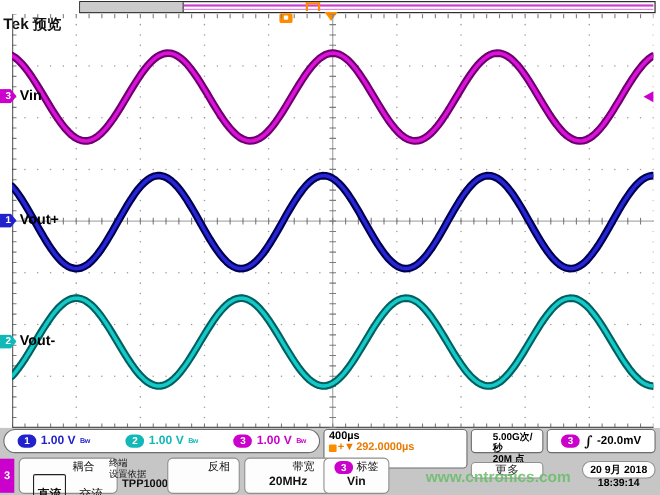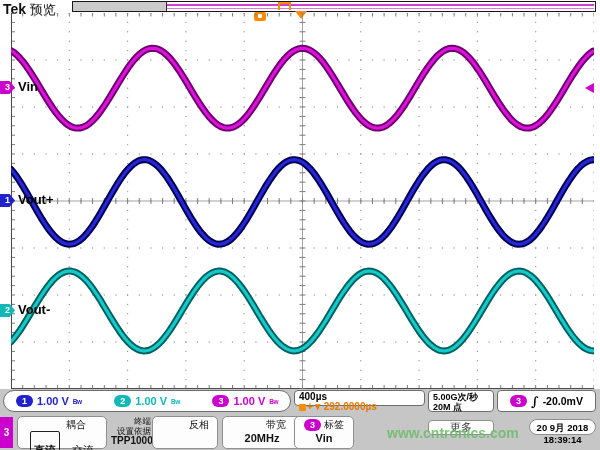--- a/index.html
+++ b/index.html
@@ -1,19 +1,19 @@
 <!DOCTYPE html>
 <html><head>
 <meta charset="utf-8">
 <style>
   html,body{margin:0;padding:0;background:#fff;}
   .screen{position:relative;width:600px;height:450px;overflow:hidden;background:#fff;
     font-family:"Liberation Sans","DejaVu Sans",sans-serif;color:#111;}
   
-  #brand{position:absolute;left:3px;top:1px;font-size:13px;white-space:nowrap;}
+  #brand{position:absolute;left:3px;top:13px;font-size:13px;white-space:nowrap;font-weight:bold;}
   #brand b{font-size:14px;letter-spacing:0;}
   #record-bar{position:absolute;left:72px;top:1px;width:524px;height:11px;background:#fff;
     border:1px solid #181818;box-sizing:border-box;}
   .rb-gray{position:absolute;left:0;top:0;width:93px;height:100%;background:#cbcbcb;border-right:1px solid #333;}
   .rb-line1{position:absolute;left:94px;right:1px;top:1.5px;height:2px;background:#cf3fcf;}
   .rb-line2{position:absolute;left:94px;right:1px;top:5.5px;height:1px;background:#d87bd8;}
   #rb-bracket{position:absolute;left:205px;top:0px;width:9px;height:6px;border:2px solid #ff8c00;border-bottom:none;}
   #orange-badge{position:absolute;left:254px;top:12px;width:12px;height:9px;background:#ff8c00;border-radius:2px;}
   #orange-badge .ob-inner{width:4px;height:4px;margin:2px auto 0;background:#fff;border-radius:1px;}
   #trig-pos{position:absolute;left:295px;top:11px;width:0;height:0;
@@ -29,38 +29,38 @@
     border-top:5px solid transparent;border-bottom:5px solid transparent;border-right:9px solid #cc00cc;}
   
   #bottom{position:absolute;left:0;top:389px;width:600px;height:61px;background:#c6c6c6;}
   .box{position:absolute;background:#fff;border:1px solid #6d6d6d;box-sizing:border-box;}
   #chbox{left:3px;top:1px;width:288px;height:22px;border-radius:11px;display:flex;align-items:center;
     justify-content:space-between;padding:0 12px;font-size:11px;font-weight:bold;}
   .vgroup{display:flex;align-items:center;gap:4px;}
   .pill{display:inline-block;width:17px;height:12px;border-radius:6px;color:#fff;font-size:9px;
     font-weight:bold;text-align:center;line-height:12px;}
   .bw{font-size:6.5px;letter-spacing:-0.5px;}
-  #timebox{left:294px;top:1px;width:131px;height:16px;border-radius:4px;padding:1px 0 0 4px;line-height:10px;}
+  #timebox{left:294px;top:1px;width:131px;height:36px;border-radius:4px;padding:1px 0 0 4px;line-height:10px;}
   #timebox .t1{font-size:10px;font-weight:bold;color:#000;}
   #timebox .t2{font-size:10px;font-weight:bold;color:#e87a00;display:flex;align-items:center;gap:1px;}
   .delay-sq{display:inline-block;width:7px;height:7px;background:#ff8c00;border-radius:1px;}
-  #acqbox{left:428px;top:1px;width:66px;height:22px;border-radius:4px;padding:1px 0 0 4px;
+  #acqbox{left:428px;top:1px;width:66px;height:22px;border-radius:4px;padding:1px 0 0 19px;
     font-size:9px;font-weight:bold;line-height:10px;color:#000;}
   #trigbox{left:497px;top:1px;width:99px;height:22px;border-radius:4px;display:flex;align-items:center;
     justify-content:center;gap:4px;font-size:10.5px;font-weight:bold;color:#000;}
   .slope{font-family:"DejaVu Serif",serif;font-style:italic;font-size:13px;font-weight:bold;}
   #tab3{position:absolute;left:0;top:28px;width:13px;height:31px;color:#fff;font-size:10px;font-weight:bold;
     display:flex;align-items:center;justify-content:center;}
   .mbox{position:absolute;background:#fdfdfd;border:1px solid #8f8f8f;border-radius:5px;
     box-sizing:border-box;text-align:center;}
   .m-title{font-size:10px;line-height:13px;margin-top:1px;margin-left:28px;}
   .m-opts{display:flex;justify-content:space-evenly;align-items:center;font-size:11px;line-height:15px;}
   .opt-sel{border:1px solid #222;padding:11px 3px;border-radius:2px;font-weight:bold;}
   #m-coupling{left:17px;top:27px;width:90px;height:33px;}
-  #m-term{position:absolute;left:99px;top:27px;width:52px;text-align:right;
+  #m-term{position:absolute;left:99px;top:27px;width:52px;text-align:left;
     font-size:8.5px;line-height:10px;}
   #m-term .t3{font-size:10px;font-weight:bold;margin-left:12px;}
   #m-invert{left:152px;top:27px;width:66px;height:33px;}
   #m-bw{left:222px;top:27px;width:80px;height:33px;}
   #m-bw .m-val{font-size:11px;font-weight:bold;line-height:14px;}
   #m-label{left:294px;top:27px;width:60px;height:33px;}
   #m-label .hdr{display:flex;align-items:center;justify-content:center;gap:3px;margin-top:1px;font-size:10px;line-height:13px;}
   #m-label .m-val{font-size:11px;font-weight:bold;line-height:14px;}
   #m-more{left:428px;top:31px;width:66px;height:15px;display:flex;align-items:center;
     justify-content:center;font-size:11px;color:#333;border-radius:4px;}

